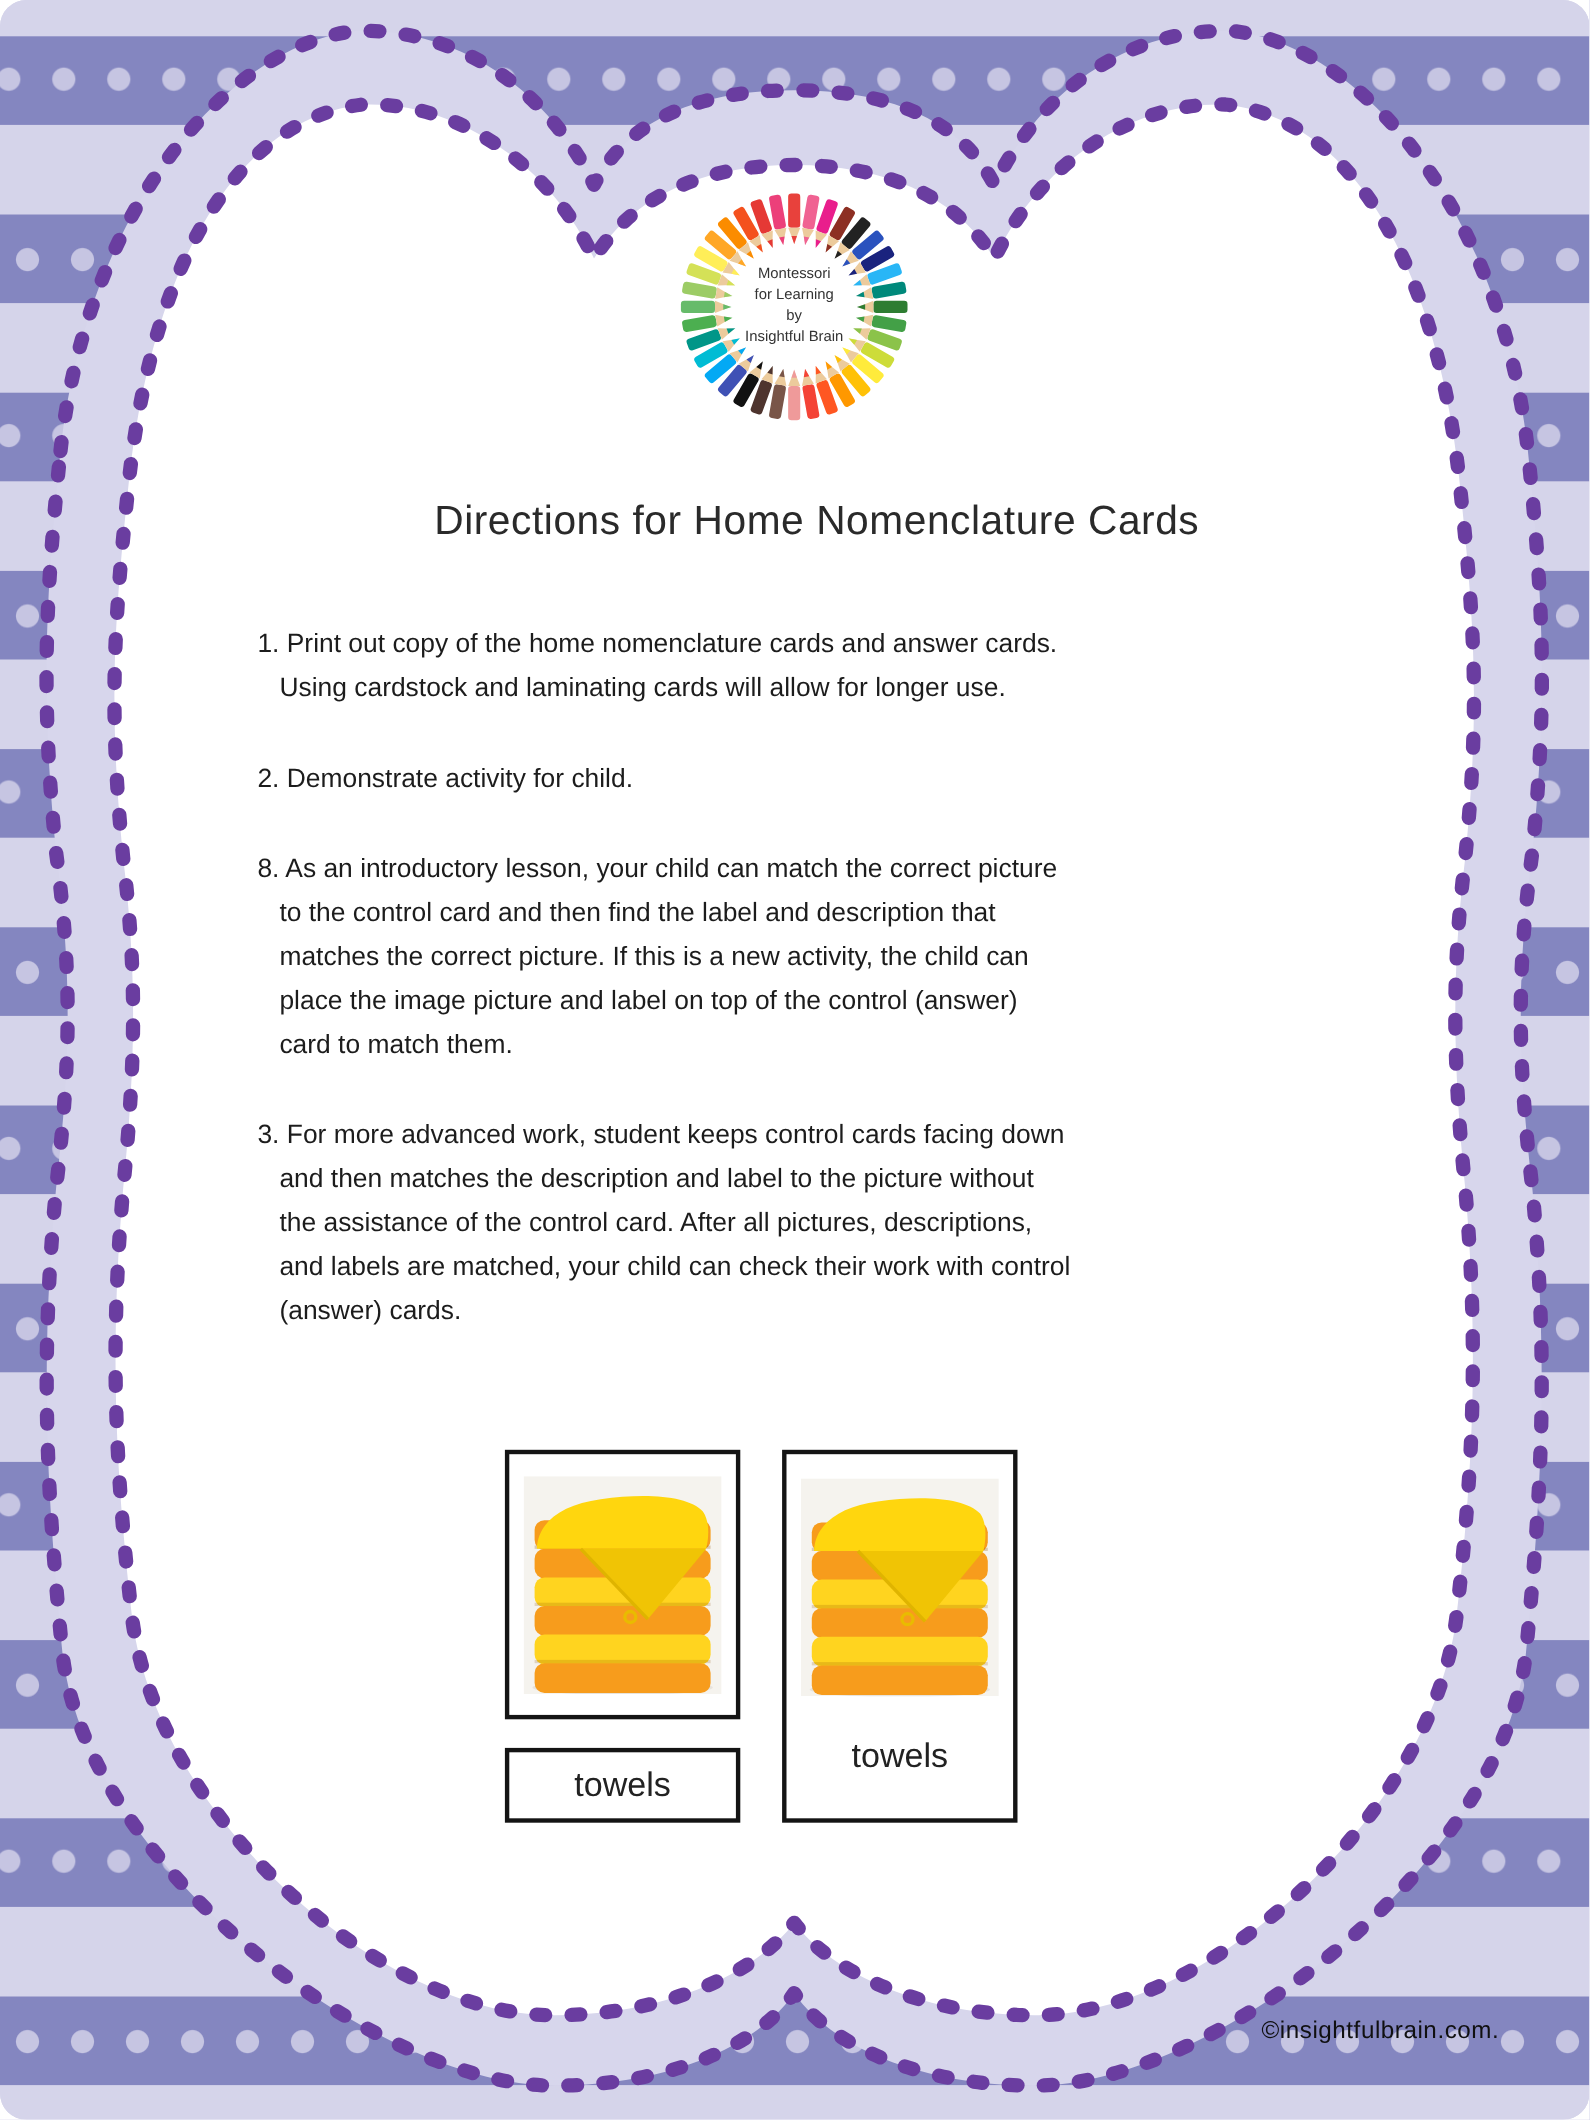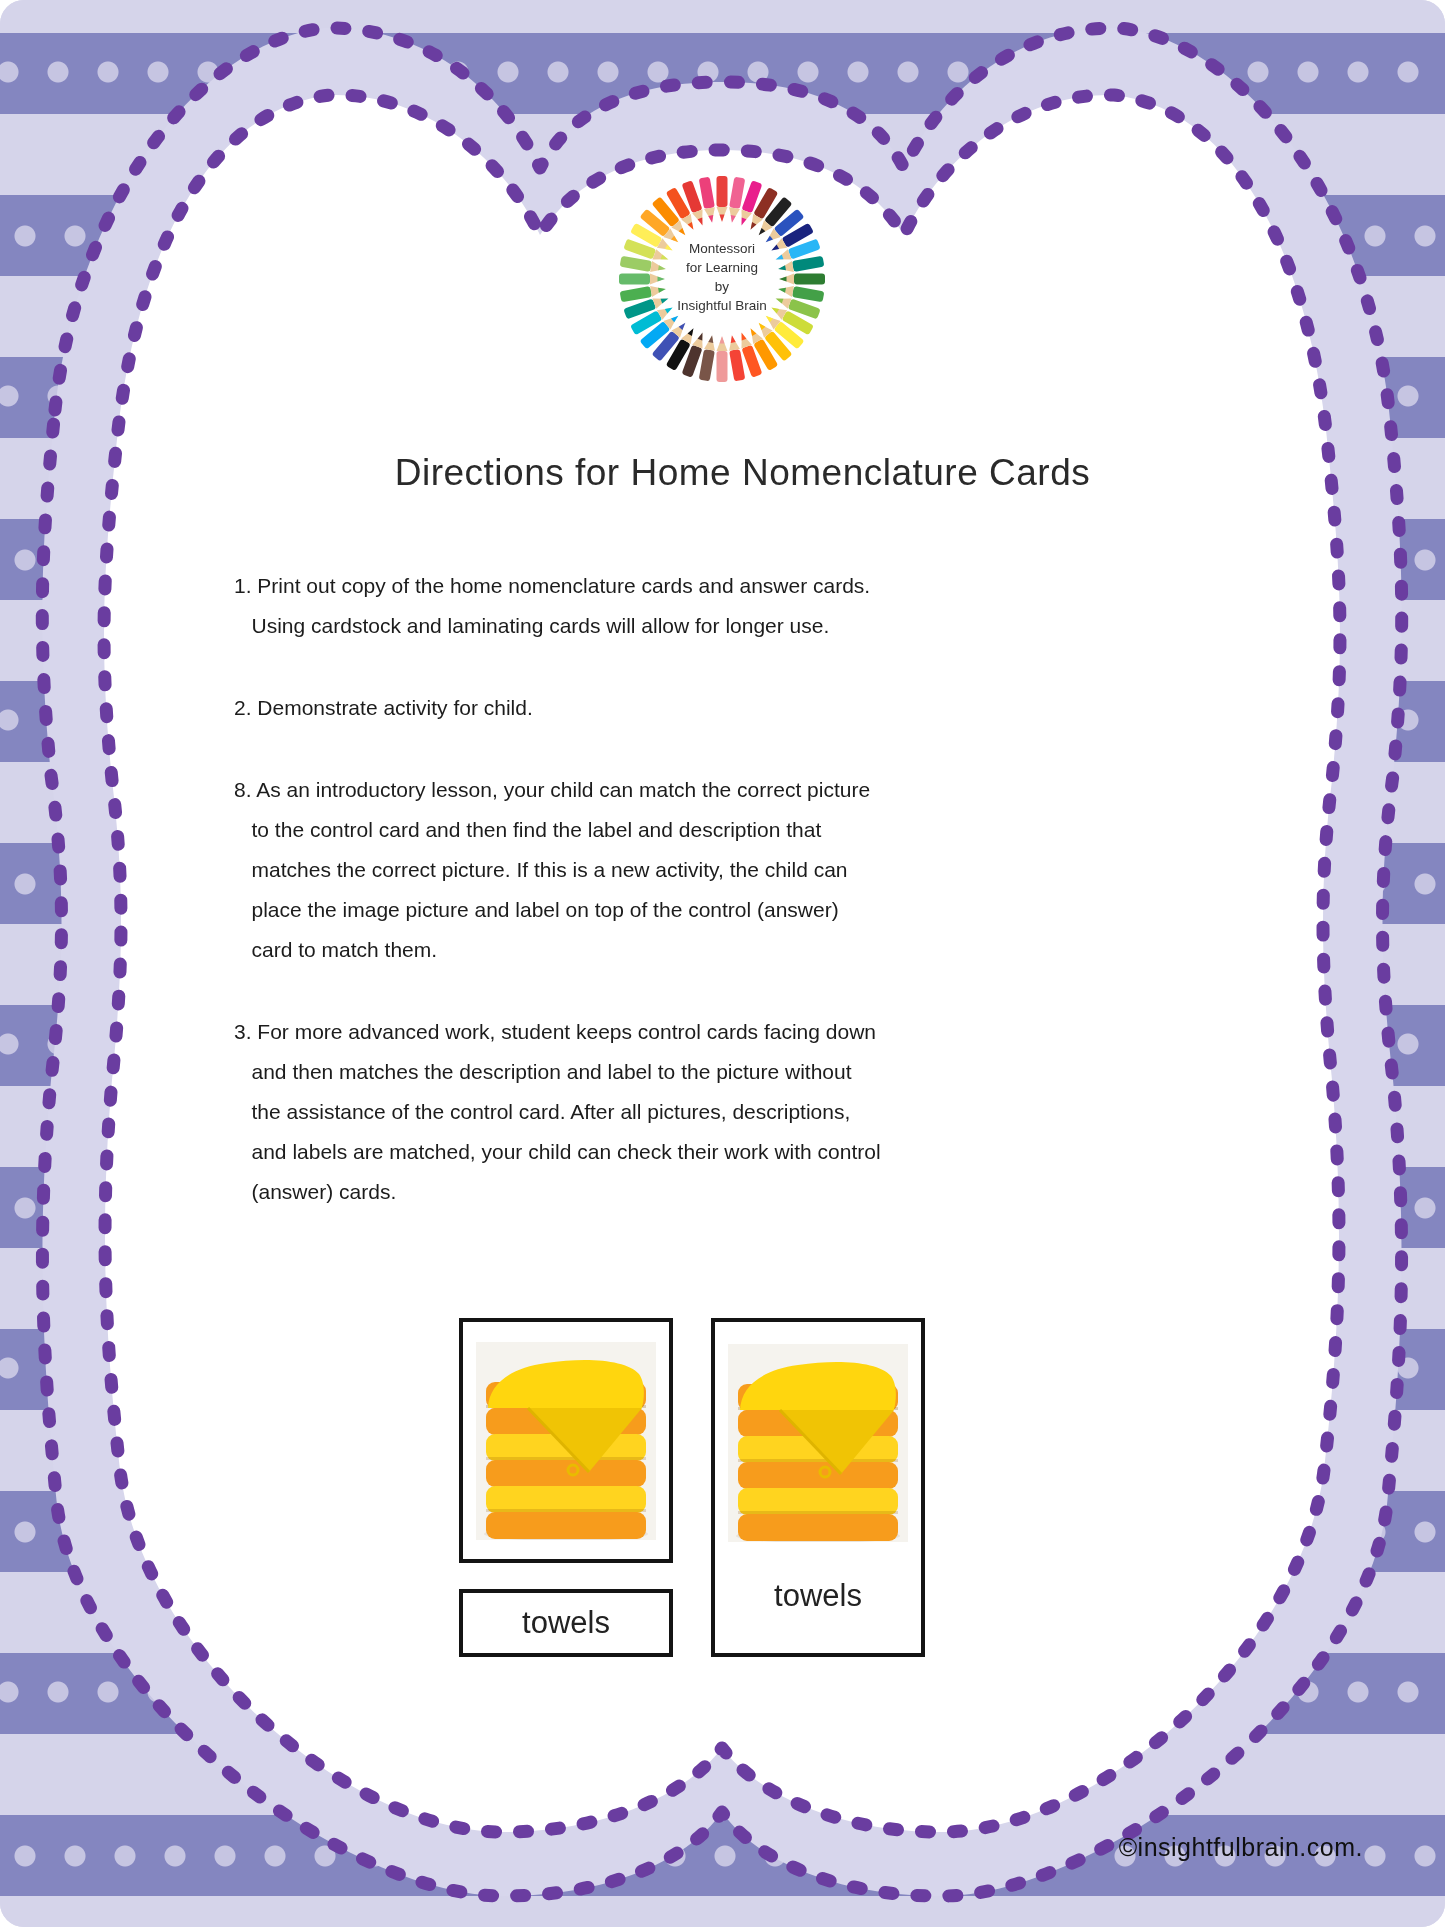--- a/index.html
+++ b/index.html
@@ -48,41 +48,41 @@
     font-size:13.5px;fill:#333;text-anchor:middle;
   }
 
   .title{
     position:absolute;left:40px;top:452px;width:1405px;
     text-align:center;font-size:37px;color:#2a2a2a;letter-spacing:0.5px;
   }
 
   .body-text{
     position:absolute;left:234px;top:566px;width:980px;
-    font-size:21px;line-height:40px;color:var(--c-text);
+    font-size:24px;line-height:40px;color:var(--c-text);
   }
   .para{margin:0 0 42px 0;white-space:pre-wrap;}
   .para:last-child{margin-bottom:0;}
 
   .card{
     position:absolute;background:#fff;
     border:4px solid var(--c-card-border);
     display:flex;align-items:center;justify-content:center;
   }
   .picture-card{left:459px;top:1318px;width:206px;height:237px;}
   .label-card{left:459px;top:1589px;width:206px;height:60px;}
   .control-card{left:711px;top:1318px;width:206px;height:331px;flex-direction:column;justify-content:flex-start;padding-top:0;}
   .control-card .towels-img{margin-top:22px;}
   .card-label{font-size:31px;color:#222;}
   .control-card .card-label{margin-top:36px;}
   .towels-img{width:180px;height:198px;display:block;}
 
   .copyright{
     position:absolute;right:82px;top:1833px;
-    font-size:25px;color:#101010;letter-spacing:0.5px;
+    font-size:22px;color:#101010;letter-spacing:0.5px;
   }
 </style>
 </head>
 <body>
 
 <div class="page">
 
   <div class="stripes"></div>
 
   <svg class="frame" viewBox="0 0 1445 1927" xmlns="http://www.w3.org/2000/svg">

